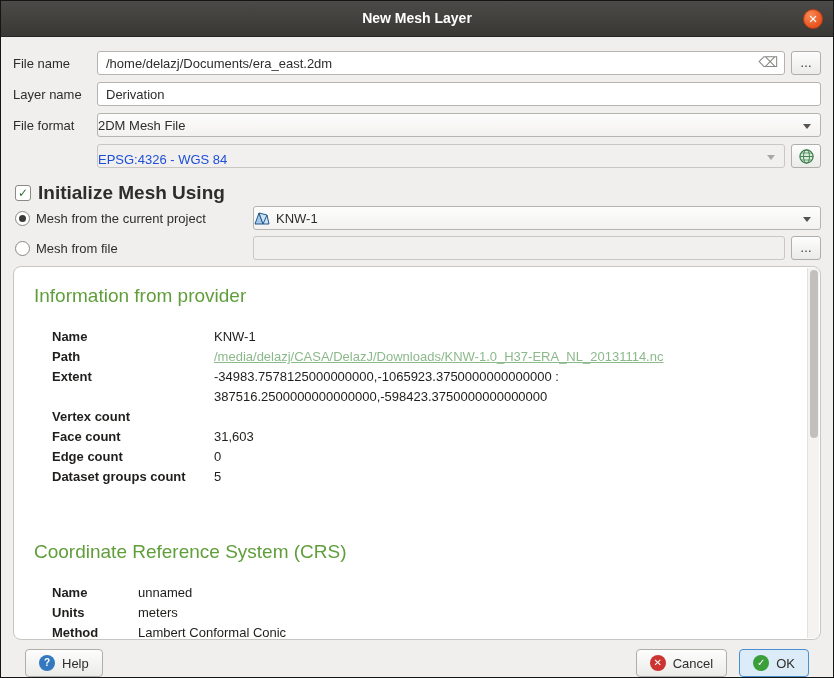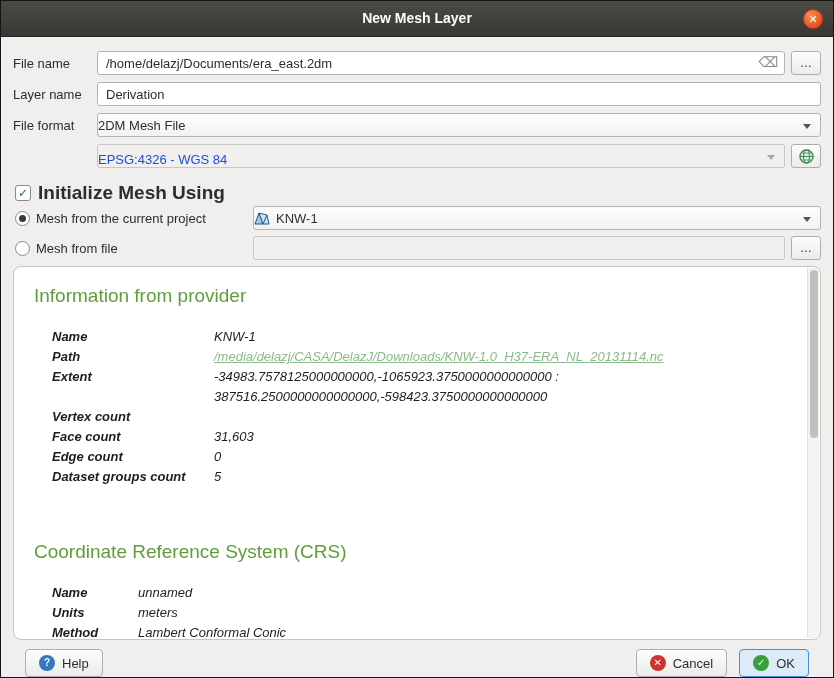--- a/index.html
+++ b/index.html
@@ -46,21 +46,21 @@
   .radio{width:15px;height:15px;border:1px solid #8b8984;border-radius:50%;background:#fff;margin-right:6px;flex:none;
       display:flex;align-items:center;justify-content:center;cursor:pointer;}
   .radio .dot{width:7px;height:7px;border-radius:50%;background:#3a3a38;}
   .radio-row .lab{font-size:13px;color:#2e2d2b;width:217px;flex:none;}
   .mesh-ico{margin-right:6px;display:inline-flex;}
 
   
   .panel{flex:none;height:374px;margin-top:0;border:1px solid #c8c6c2;border-radius:8px;background:#fff;position:relative;overflow:hidden;}
   .panel-inner{padding:12px 34px 0 20px;}
   .h-green{font-size:19px;font-weight:400;color:var(--heading);margin:6px 0 20px 0;}
-  .info-table{margin:0 0 30px 18px;font-style:italic;}
+  .info-table{margin:0 0 30px 18px;}
   .info-row{display:flex;font-size:13px;line-height:20px;}
   .info-row .lbl{font-weight:bold;color:#1f1e1c;flex:none;}
   .prov .lbl{width:162px;}
   .crs .lbl{width:86px;}
   .info-row .val{flex:1;max-width:584px;color:#1f1e1c;word-wrap:break-word;}
   .val.link{color:var(--link);text-decoration:underline;cursor:pointer;}
   .crs-gap{height:18px;}
 
   .scrollbar{position:absolute;top:1px;right:1px;bottom:1px;width:12px;background:#f4f3f1;border-left:1px solid #e3e1de;}
   .scroll-thumb{position:absolute;top:2px;left:2px;width:8px;height:168px;background:#c2c0bc;border-radius:4px;cursor:pointer;}

